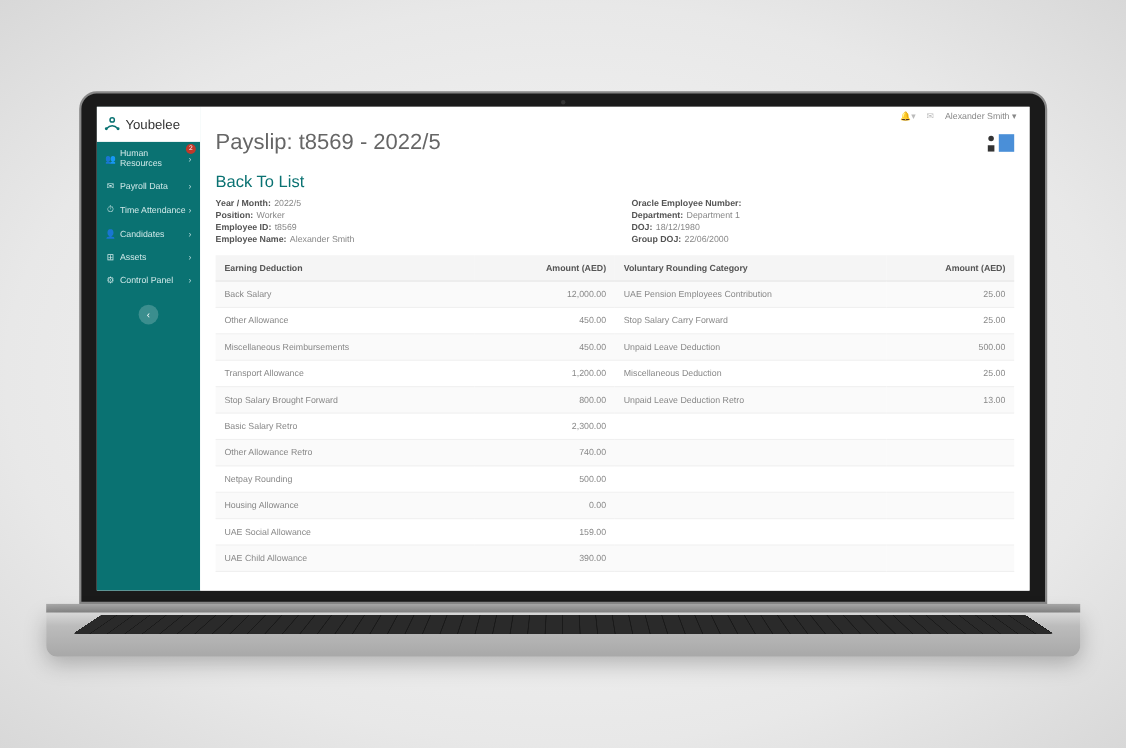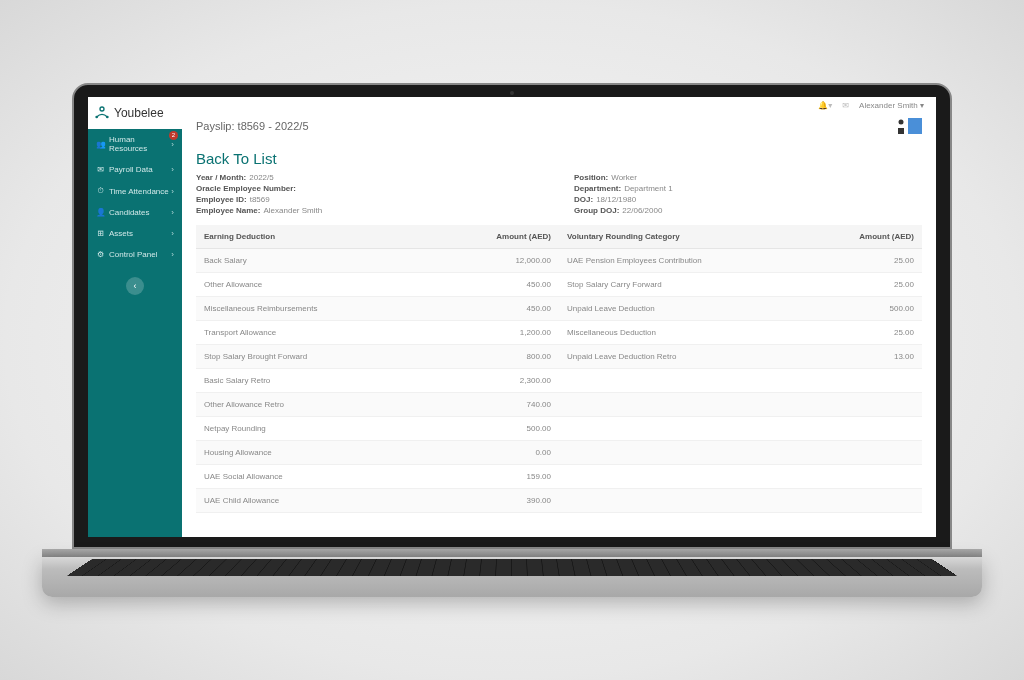--- a/index.html
+++ b/index.html
@@ -124,21 +124,21 @@
 }
 .topbar .icon-btn { color: #bbb; }
 .user-name { color: #888; }
 .page-header {
   display: flex;
   justify-content: space-between;
   align-items: center;
   padding: 4px 14px 8px 14px;
 }
 .page-title {
-  font-size: 11px;
+  font-size: 20px;
   font-weight: 400;
   color: #666;
 }
 .page-icon-box { display: flex; gap: 2px; }
 .doc-icon {
   width: 14px; height: 16px;
   background: #4a8fd8;
   display: inline-block;
 }
 .person-icon {
@@ -324,26 +324,26 @@
 
         <div class="content">
           <div class="back-link">Back To List</div>
 
           <div class="details-grid">
             <div class="detail-row">
               <span class="detail-label">Year / Month:</span>
               <span class="detail-value">2022/5</span>
             </div>
             <div class="detail-row">
+              <span class="detail-label">Oracle Employee Number:</span>
+              <span class="detail-value"></span>
+            </div>
+            <div class="detail-row">
               <span class="detail-label">Position:</span>
               <span class="detail-value">Worker</span>
-            </div>
-            <div class="detail-row">
-              <span class="detail-label">Oracle Employee Number:</span>
-              <span class="detail-value"></span>
             </div>
             <div class="detail-row">
               <span class="detail-label">Department:</span>
               <span class="detail-value">Department 1</span>
             </div>
             <div class="detail-row">
               <span class="detail-label">Employee ID:</span>
               <span class="detail-value">t8569</span>
             </div>
             <div class="detail-row">

